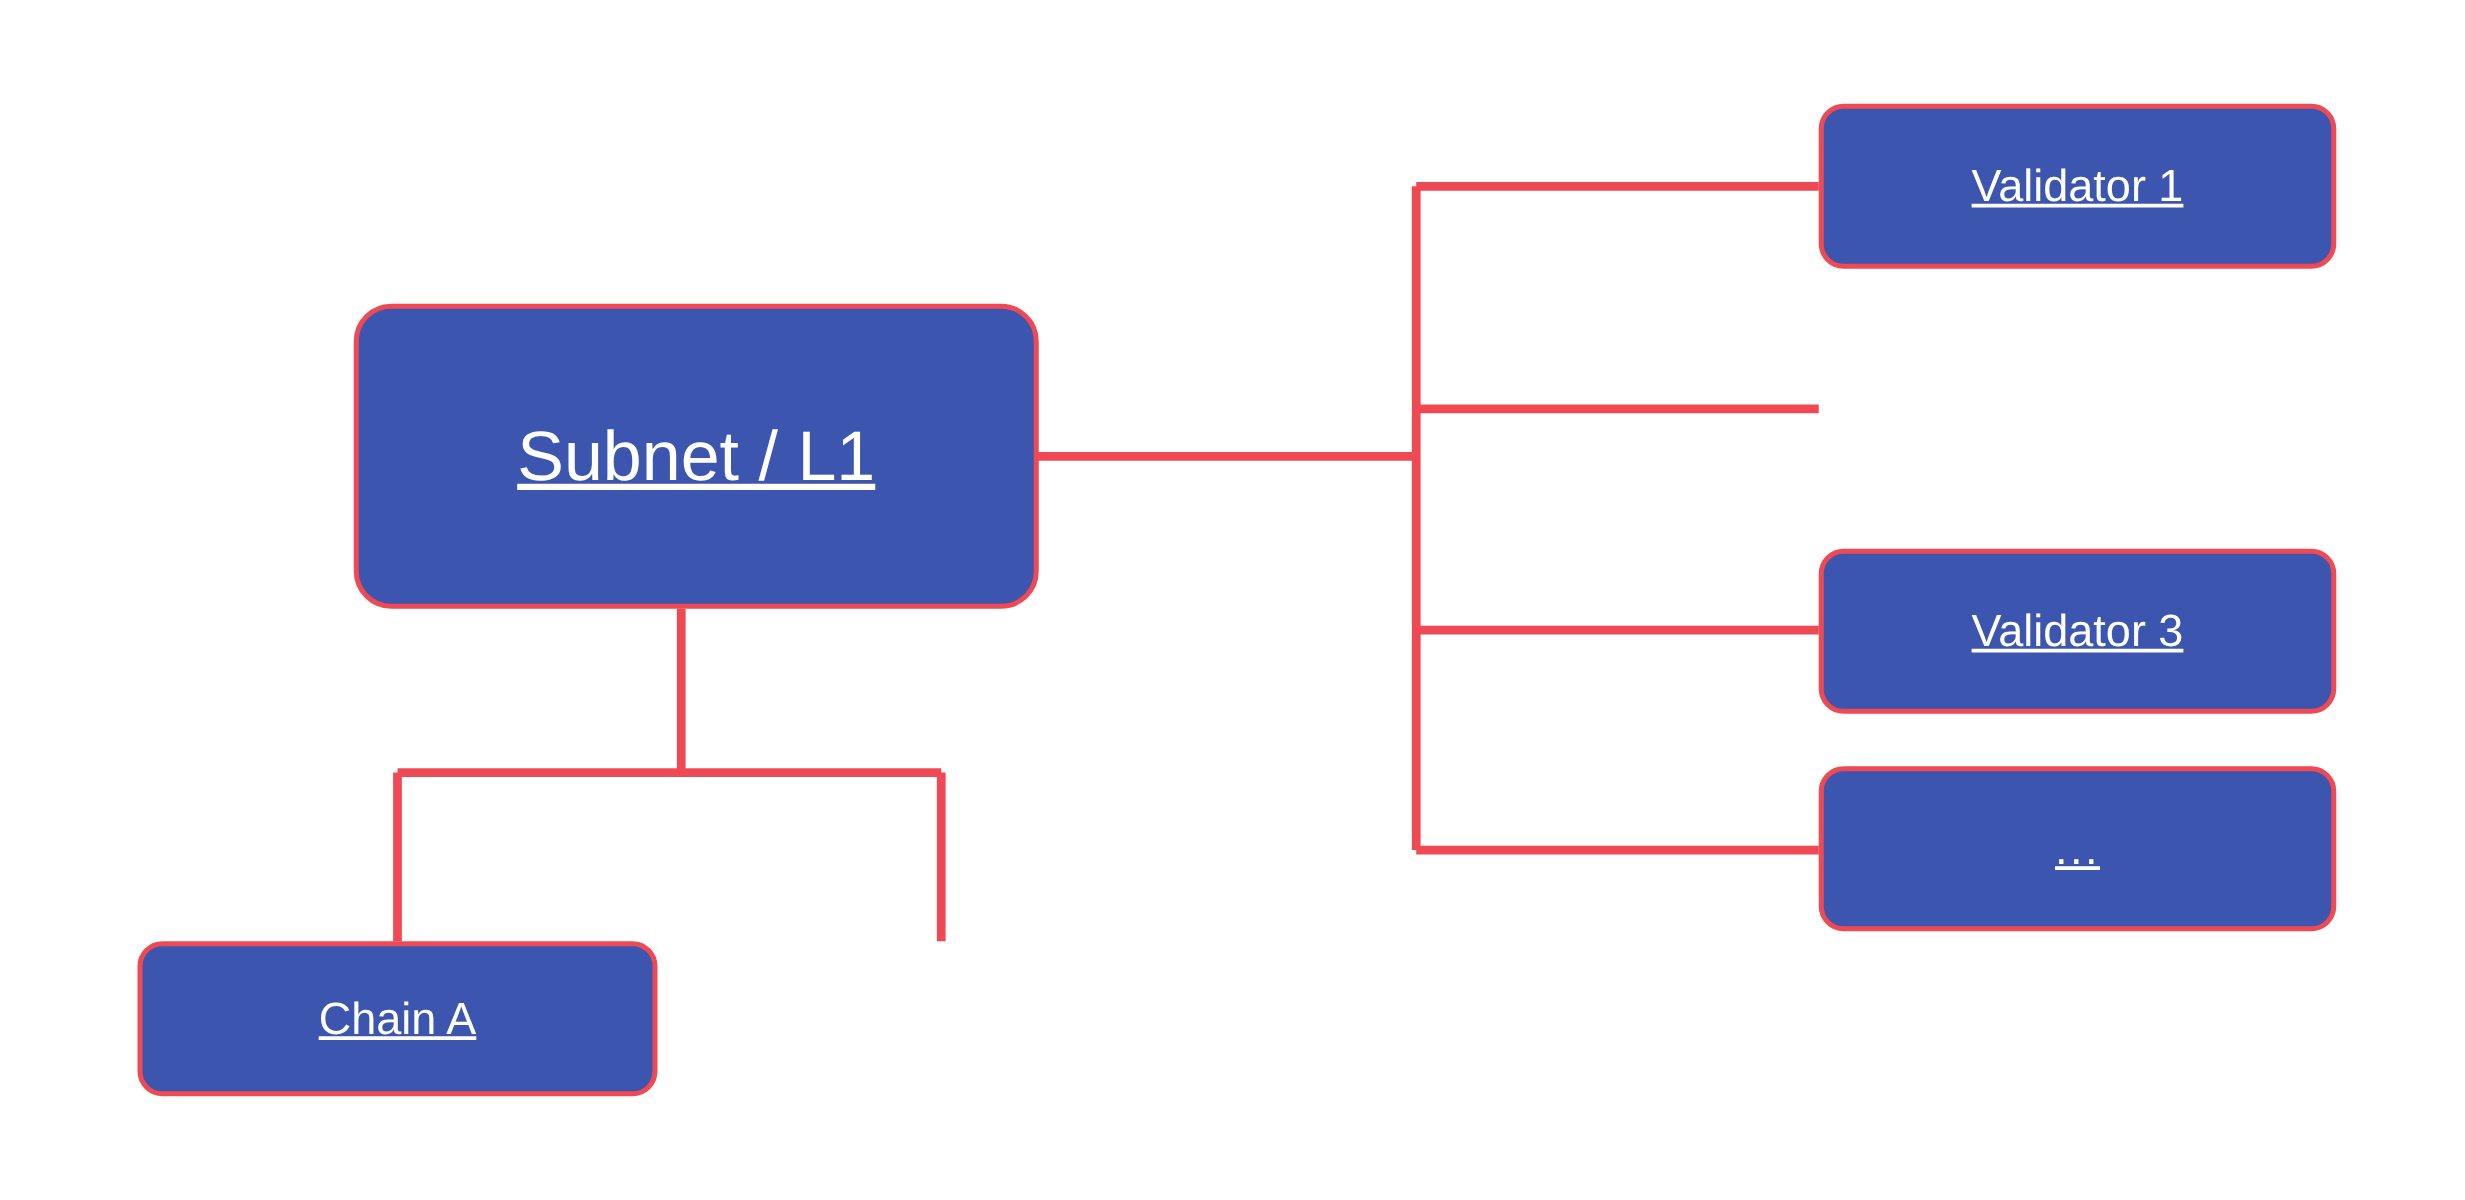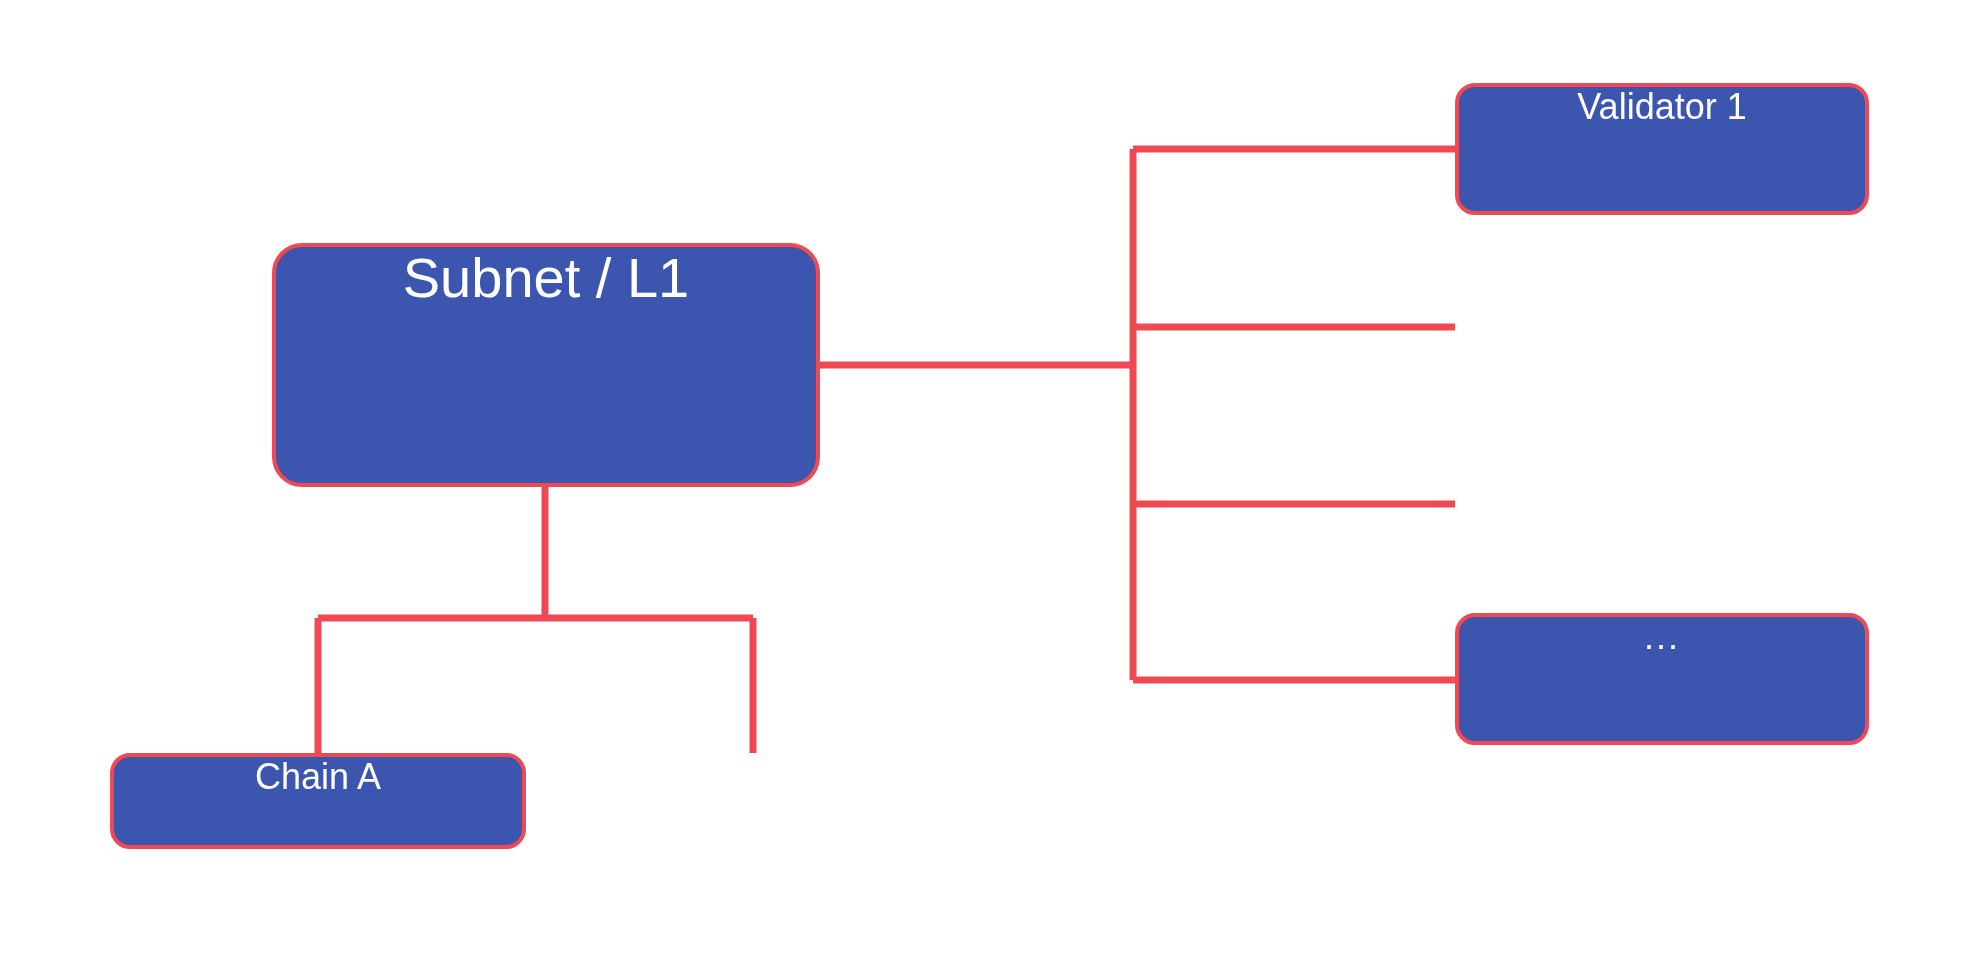--- a/index.html
+++ b/index.html
@@ -24,41 +24,42 @@
     width: 1972px;
     height: 960px;
   }
   .node {
     position: absolute;
     box-sizing: border-box;
     background: #3c55ae;
     border: 4px solid #ef4a54;
     border-radius: 22px;
     display: flex;
-    align-items: flex-start;
+    align-items: center;
     justify-content: center;
     color: #ffffff;
     font-family: "Liberation Sans", sans-serif;
     font-weight: 400;
     text-align: center;
     line-height: 1.1;
     user-select: none;
+    text-decoration: underline;
   }
   .node-root {
-    left: 272px;
+    left: 283px;
     top: 243px;
     width: 548px;
     height: 244px;
     border-radius: 30px;
     font-size: 56px;
   }
   .node-chain {
     top: 753px;
     width: 416px;
-    height: 96px;
+    height: 124px;
     font-size: 36px;
     border-radius: 20px;
   }
   .node-chain-a { left: 110px; }
   .node-chain-b { left: 584px; }
   .node-validator {
     left: 1455px;
     width: 414px;
     height: 132px;
     font-size: 36px;
@@ -98,18 +99,21 @@
   <div class="node node-chain node-chain-a">
     <span>Chain A</span>
   </div>
 
 
   <div class="node node-validator node-v1">
     <span>Validator 1</span>
   </div>
 
 
+  <div class="node node-validator node-v3">
+    <span>Validator 3</span>
+  </div>
 
   <div class="node node-validator node-vmore">
     <span>...</span>
   </div>
 
 </div>
 
 </body></html>

